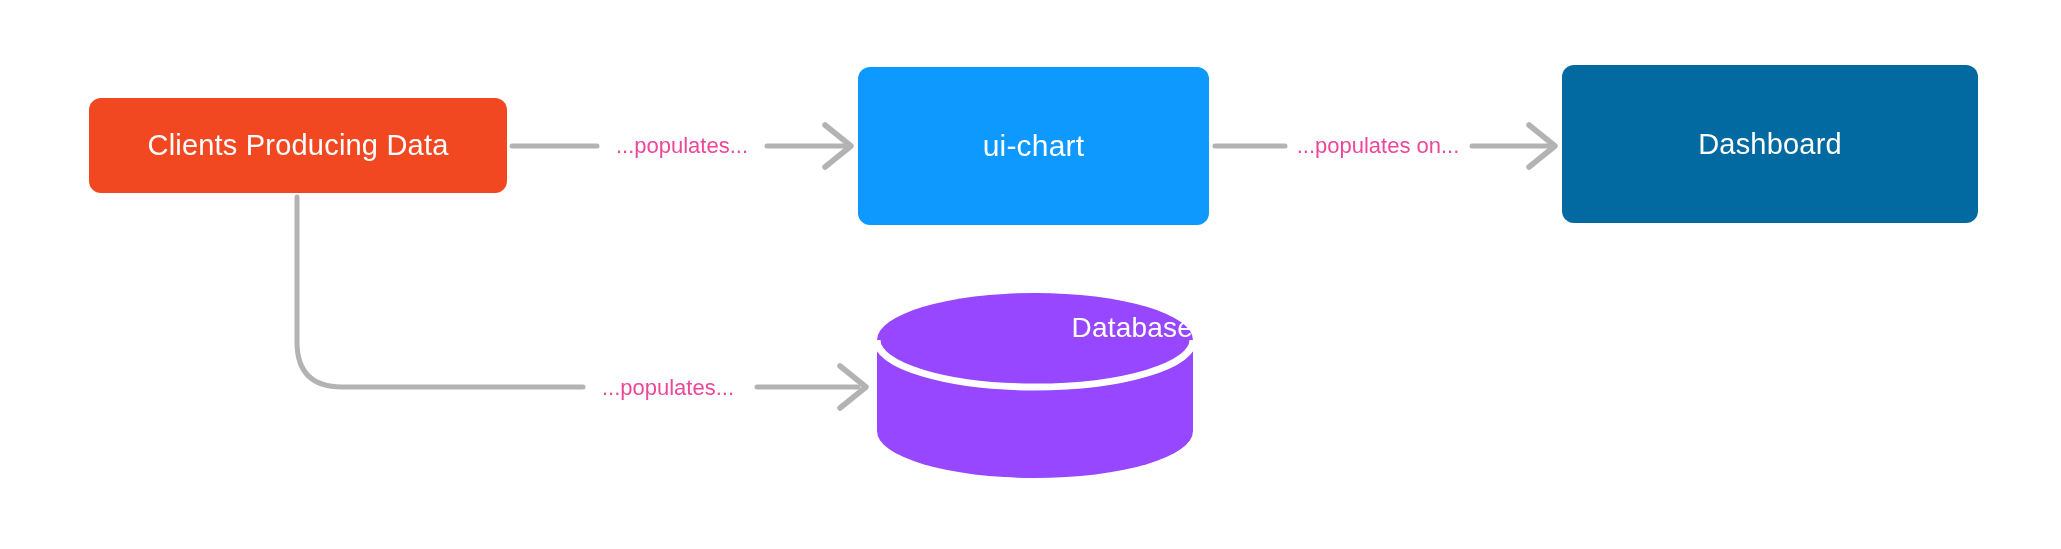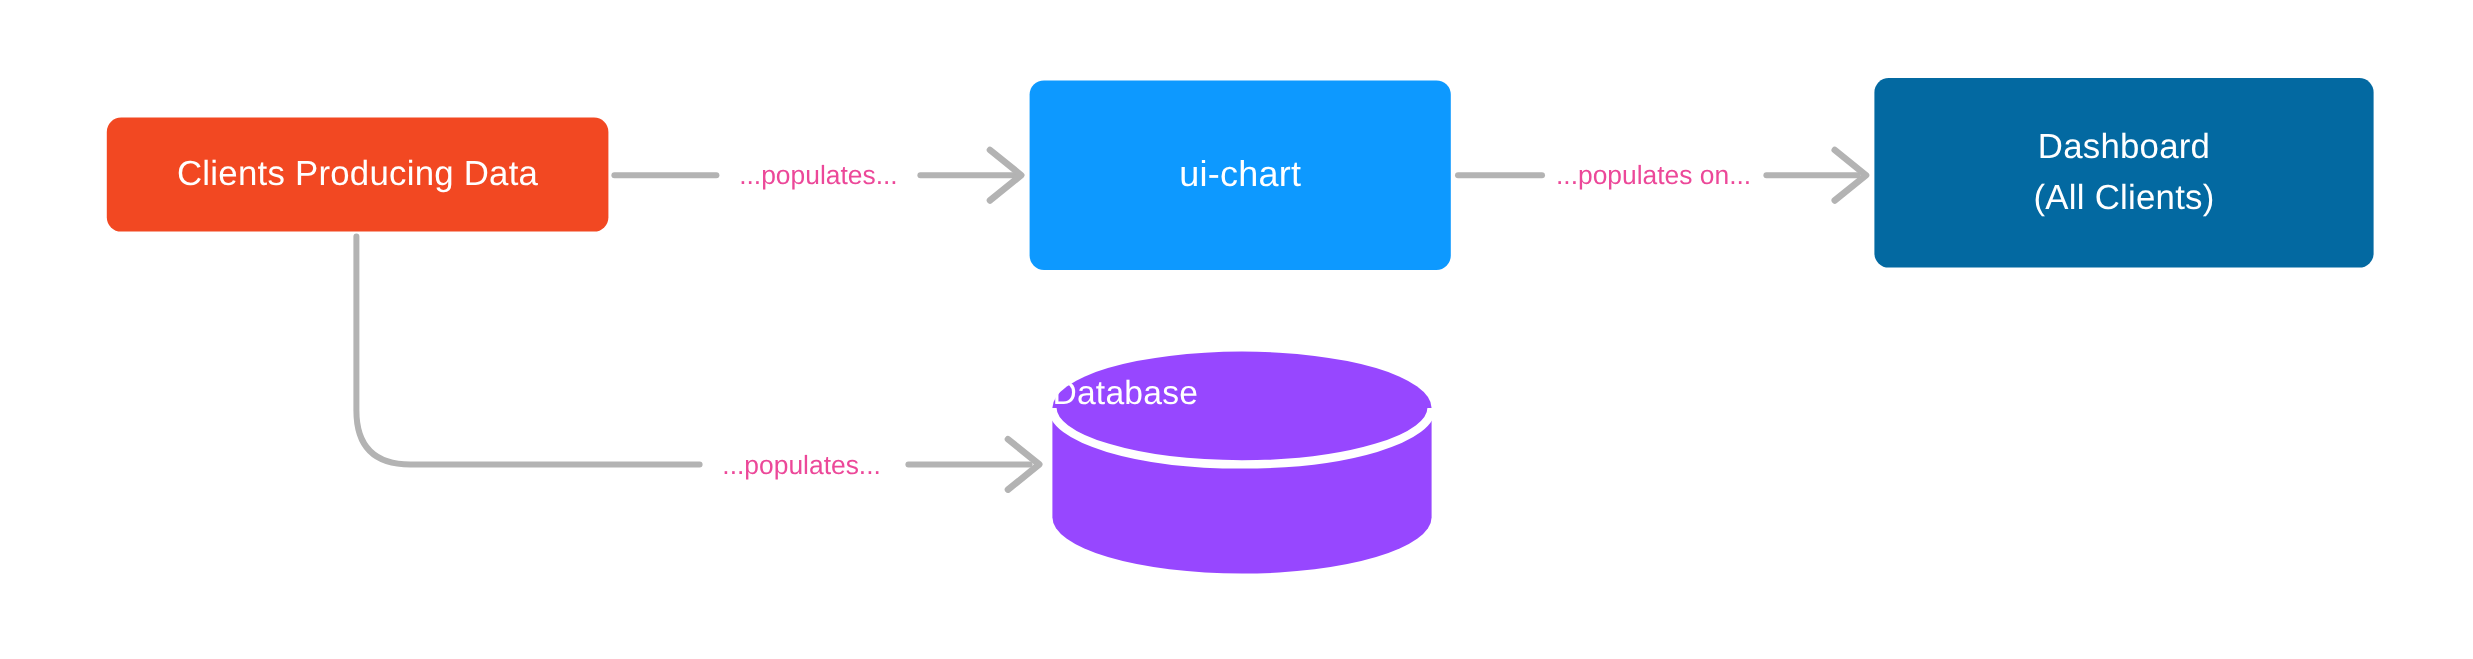--- a/index.html
+++ b/index.html
@@ -61,21 +61,21 @@
     white-space: nowrap;
     font-weight: 400;
   }
   .edge-label-populates-top  { left: 682px;  top: 146px; }
   .edge-label-displays-on    { left: 1378px; top: 146px; }
   .edge-label-populates-btm  { left: 668px;  top: 388px; }
   .db-label {
     position: absolute;
     left: 877px; top: 312px;
     width: 316px;
-    text-align: left;
+    text-align: right;
     color: #ffffff;
     font-size: 28px;
     font-weight: 500;
     letter-spacing: 0.2px;
   }
 </style>
 </head>
 <body>
 
 <div class="canvas">
@@ -110,21 +110,20 @@
     <span>Clients Producing Data</span>
   </div>
 
   <div class="node node-uichart">
     <span>ui-chart</span>
   </div>
 
   <div class="node node-dashboard">
     <span>
       <span>Dashboard</span><br>
-      <span>(All Clients)</span>
     </span>
   </div>
 
   <div class="db-label">Database</div>
 
   <div class="edge-label edge-label-populates-top">...populates...</div>
 
   <div class="edge-label edge-label-displays-on">...populates on...</div>
 
   <div class="edge-label edge-label-populates-btm">...populates...</div>

